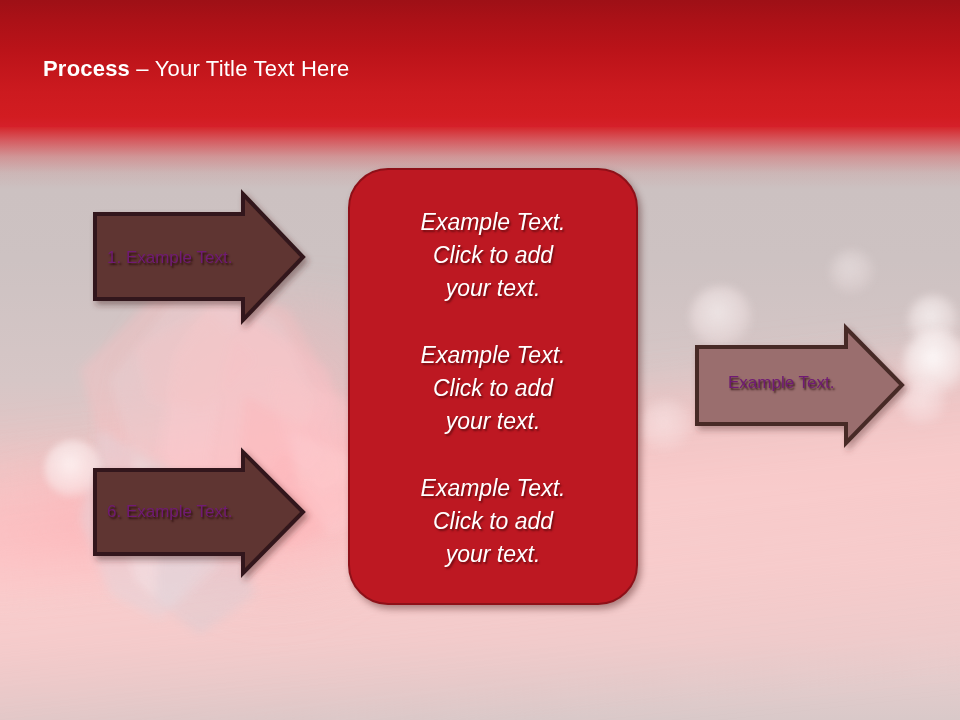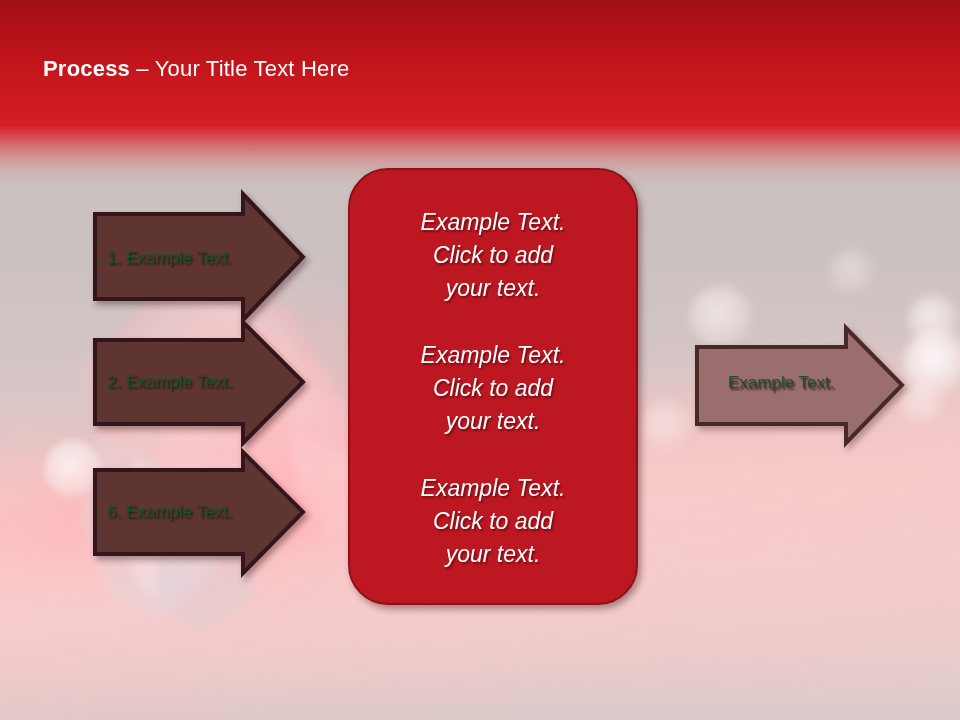--- a/index.html
+++ b/index.html
@@ -174,21 +174,21 @@
   }
   .panel-block + .panel-block { margin-top: 34px; }
 
   
   .arrow {
     position: absolute;
   }
   .arrow svg { display: block; overflow: visible; }
   .arrow-label {
     position: absolute;
-    color: #14532d;
+    color: #701a75;
     font-size: 17px;
     line-height: 20px;
     white-space: nowrap;
     text-shadow: 1.5px 1.5px 2px rgba(40,10,10,0.85);
     pointer-events: none;
   }
 
   .arrow-left-1 { left: 93px; top: 192px; }
   .arrow-left-2 { left: 93px; top: 320px; }
   .arrow-left-3 { left: 93px; top: 450px; }
@@ -273,31 +273,20 @@
       <defs>
         <filter id="shA1" x="-30%" y="-30%" width="170%" height="170%">
           <feDropShadow dx="3" dy="4" stdDeviation="3" flood-color="#4a2420" flood-opacity="0.45"></feDropShadow>
         </filter>
       </defs>
       <polygon points="2,22 150,22 150,2 210,65 150,128 150,107 2,107" fill="#5e3431" stroke="#32191a" stroke-width="4" stroke-linejoin="miter" filter="url(#shA1)"></polygon>
     </svg>
     <span class="arrow-label">1. Example Text.</span>
   </div>
 
-  <div class="arrow arrow-left-2">
-    <svg width="215" height="126" viewBox="0 0 215 126">
-      <defs>
-        <filter id="shA2" x="-30%" y="-30%" width="170%" height="170%">
-          <feDropShadow dx="3" dy="4" stdDeviation="3" flood-color="#4a2420" flood-opacity="0.45"></feDropShadow>
-        </filter>
-      </defs>
-      <polygon points="2,20 150,20 150,2 210,62 150,123 150,104 2,104" fill="#5e3431" stroke="#32191a" stroke-width="4" stroke-linejoin="miter" filter="url(#shA2)"></polygon>
-    </svg>
-    <span class="arrow-label">2. Example Text.</span>
-  </div>
 
   <div class="arrow arrow-left-3">
     <svg width="215" height="126" viewBox="0 0 215 126">
       <defs>
         <filter id="shA3" x="-30%" y="-30%" width="170%" height="170%">
           <feDropShadow dx="3" dy="4" stdDeviation="3" flood-color="#4a2420" flood-opacity="0.45"></feDropShadow>
         </filter>
       </defs>
       <polygon points="2,20 150,20 150,2 210,62 150,123 150,104 2,104" fill="#5e3431" stroke="#32191a" stroke-width="4" stroke-linejoin="miter" filter="url(#shA3)"></polygon>
     </svg>

